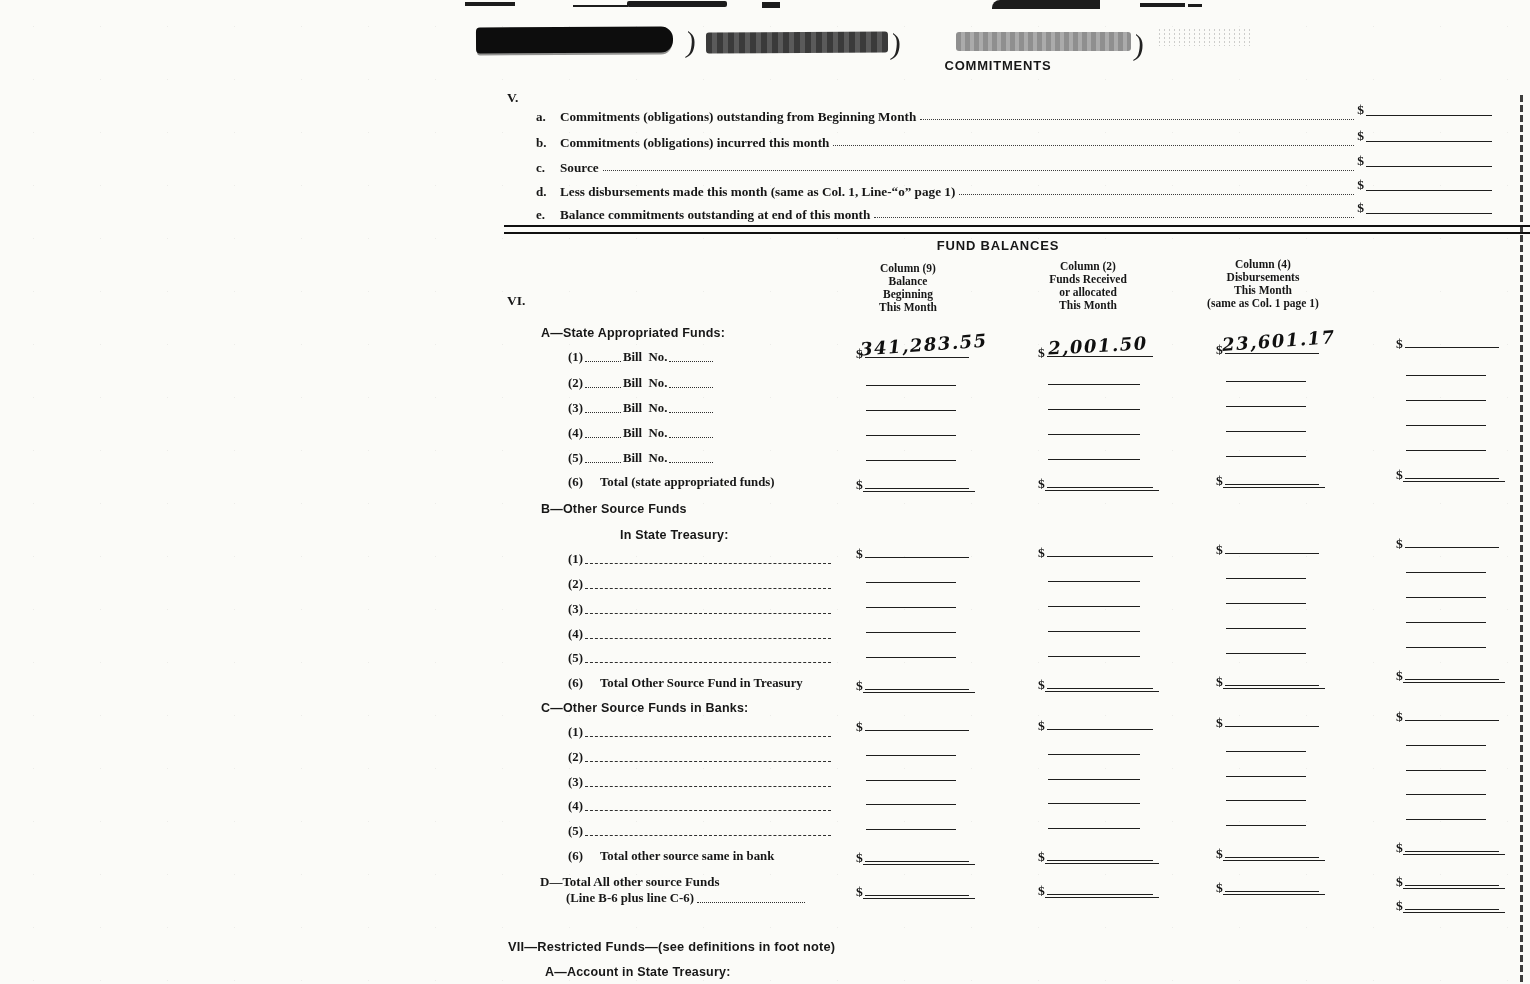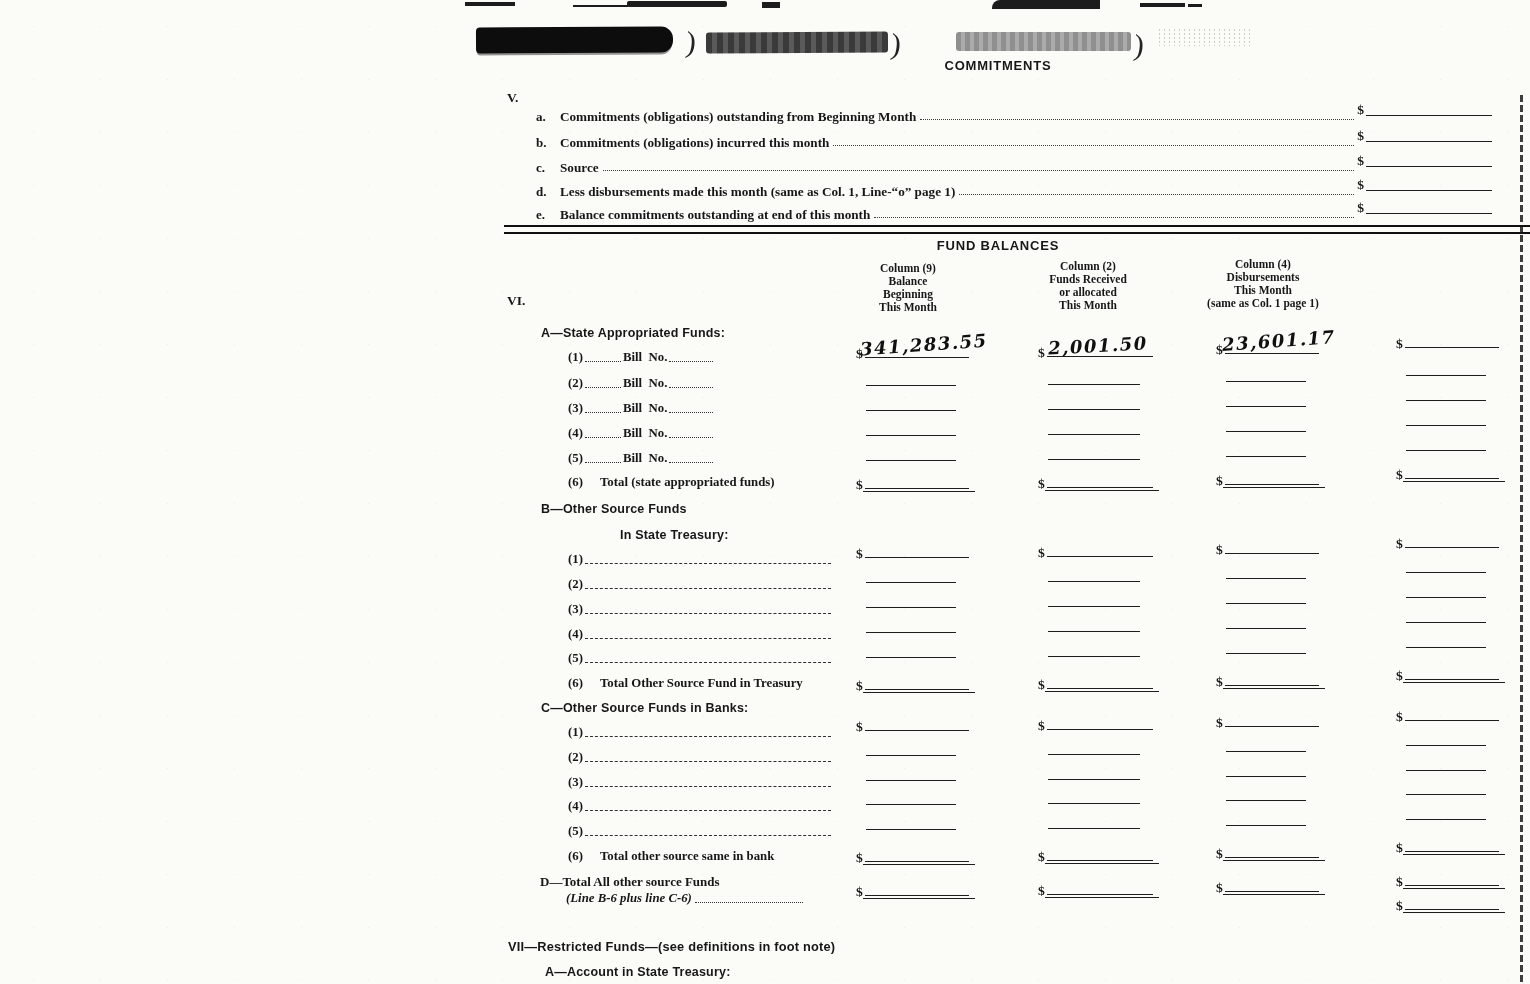--- a/index.html
+++ b/index.html
@@ -50,21 +50,21 @@
   .billrow .bill { line-height:14px; margin:0 2px; white-space:pre; }
   .dotseg  { display:inline-block; height:2px; margin-bottom:2px; border-bottom:1.5px dotted #2e2e2e; }
   .s1 { width:36px; } .s2 { width:44px; }
   .dashseg { display:inline-block; width:246px; height:2px; margin-bottom:2px; border-bottom:1.4px dashed #2f2f2f; }
 
   .totrow { position:absolute; left:568px; display:flex; align-items:flex-end; font-weight:bold; font-size:12.8px; }
   .totrow .num { width:32px; line-height:14px; }
   .totrow .tlabel { line-height:14px; white-space:nowrap; }
 
   .drow { position:absolute; display:flex; align-items:flex-end; font-weight:bold; font-size:12.8px; }
-  .drow .tlabel { line-height:14px; white-space:nowrap;font-style:italic; }
+  .drow .tlabel { line-height:14px; white-space:nowrap; }
   .drow .dotseg { width:108px; margin-left:3px; }
 
   .etext { position:absolute; font-weight:bold; font-size:13.2px; white-space:nowrap; }
 
   
   .cell { position:absolute; height:15px; display:flex; align-items:flex-end; }
   .cell .ds { font-weight:bold; font-size:13.5px; line-height:12px; margin-right:2px; transform:translateY(2px); font-family:"Liberation Serif",serif; }
   .cline { display:inline-block; height:0; border-bottom:1.7px solid #1e1e1e; }
   .dbl { position:relative; }
   .dbl::after { content:""; position:absolute; left:-2px; right:-6px; bottom:-4px; border-bottom:1.6px solid #1e1e1e; }

